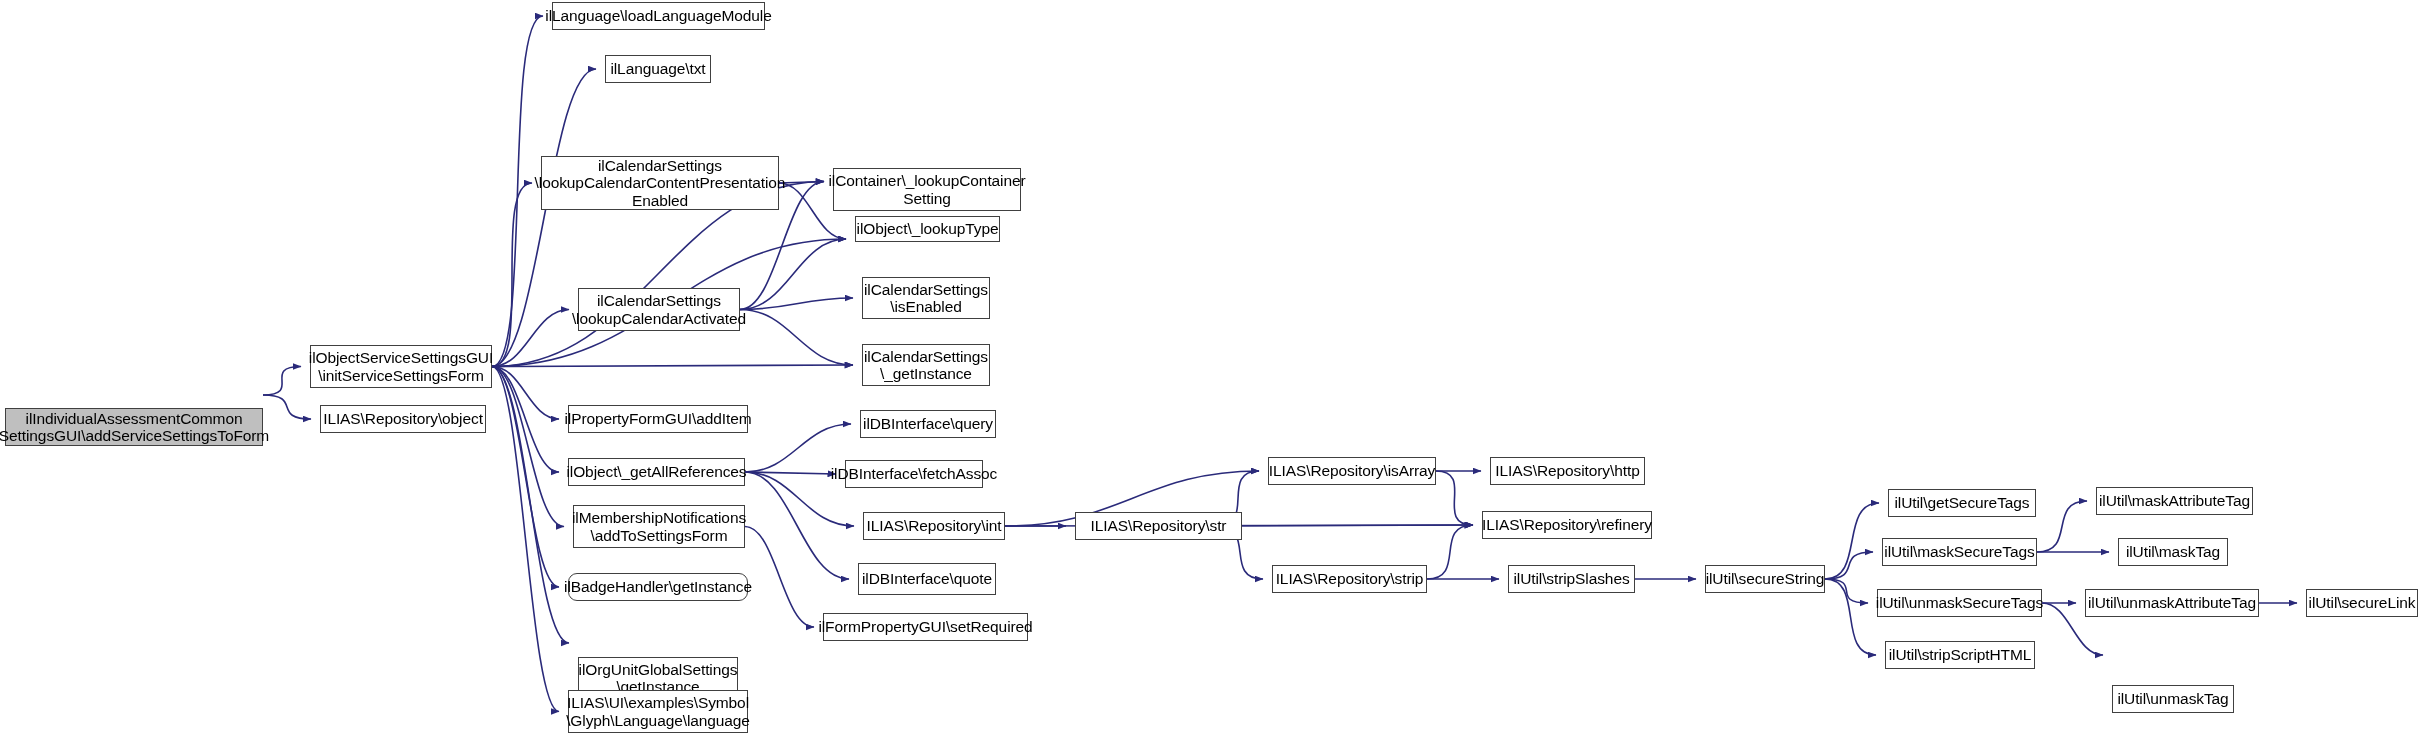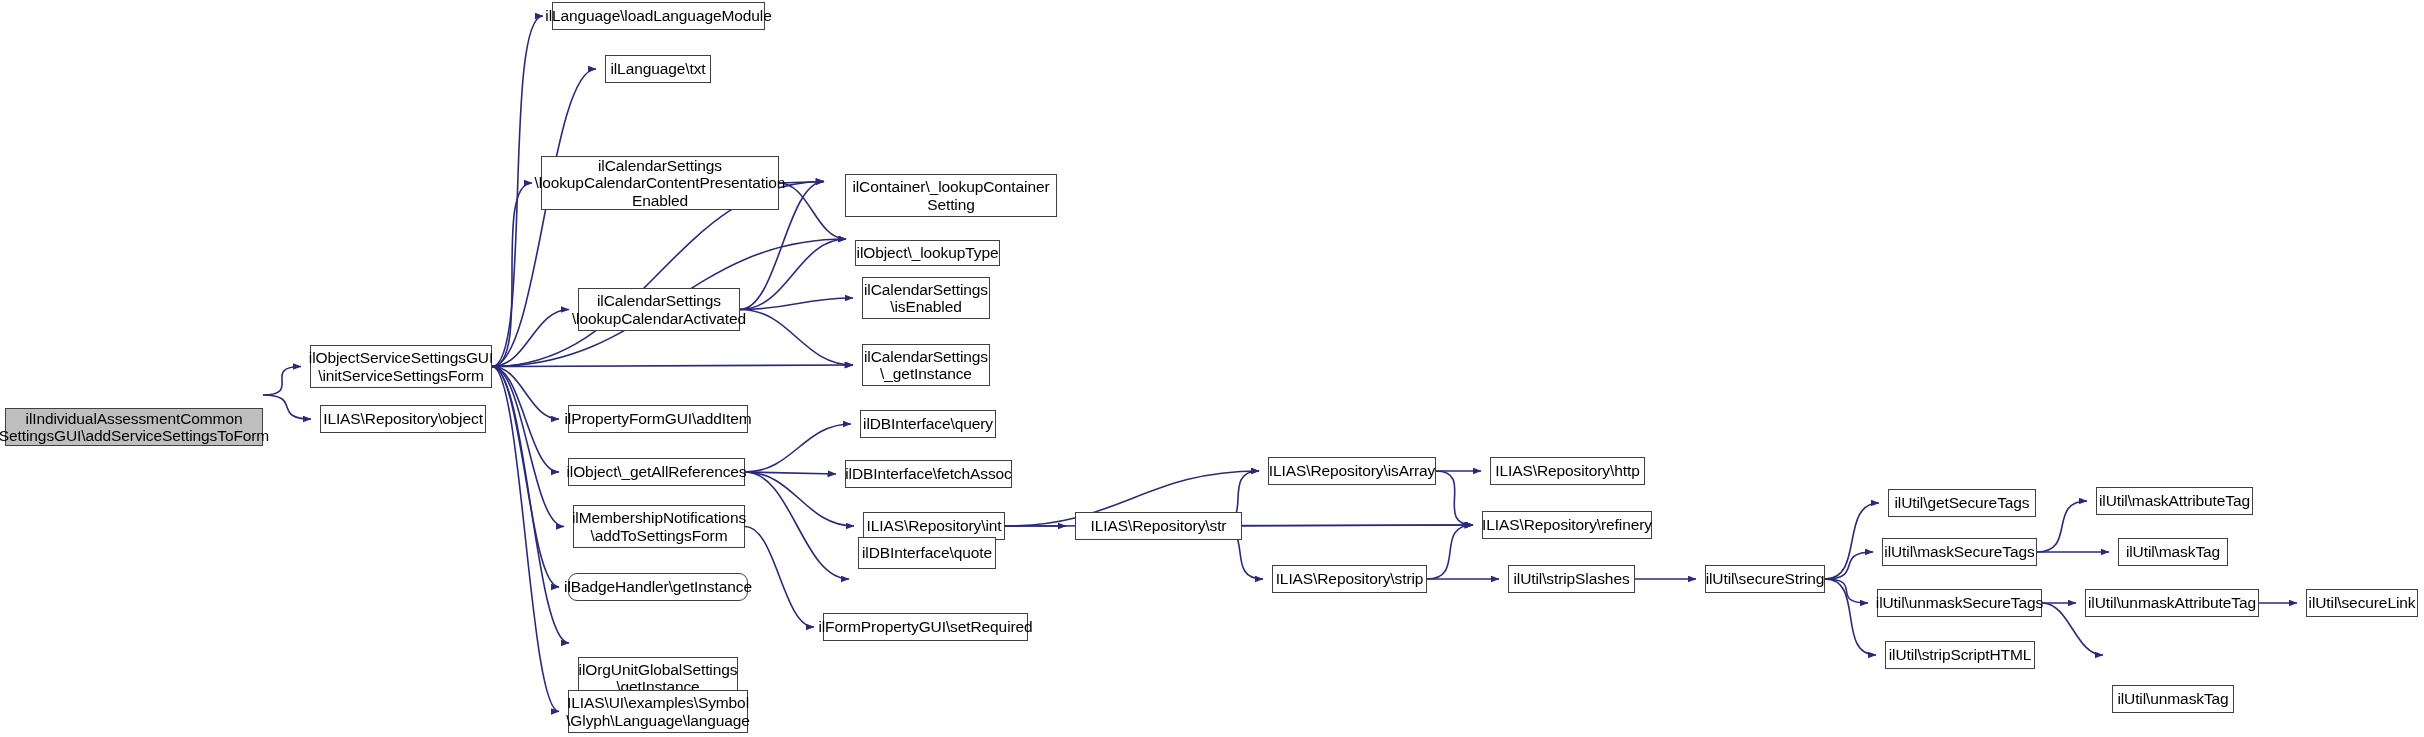--- a/index.html
+++ b/index.html
@@ -99,40 +99,40 @@
       <div class="node" style="left: 310px; top: 345px; width: 182px; height: 43px;">ilObjectServiceSettingsGUI
 \initServiceSettingsForm</div>
       <div class="node" style="left: 320px; top: 405px; width: 166px; height: 28px;">ILIAS\Repository\object</div>
       <div class="node" style="left: 552px; top: 2px; width: 213px; height: 28px;">ilLanguage\loadLanguageModule</div>
       <div class="node" style="left: 605px; top: 55px; width: 106px; height: 28px;">ilLanguage\txt</div>
       <div class="node" style="left: 541px; top: 156px; width: 238px; height: 54px;">ilCalendarSettings
 \lookupCalendarContentPresentation
 Enabled</div>
       <div class="node" style="left: 578px; top: 288px; width: 162px; height: 43px;">ilCalendarSettings
 \lookupCalendarActivated</div>
-      <div class="node" style="left: 833px; top: 174px; width: 212px; height: 43px; margin-left: 12px;">ilContainer\_lookupContainer
+      <div class="node" style="left: 833px; top: 168px; width: 188px; height: 43px;">ilContainer\_lookupContainer
 Setting</div>
-      <div class="node" style="left: 855px; top: 240px; width: 145px; height: 20px;">ilObject\_lookupType</div>
+      <div class="node" style="left: 855px; top: 216px; width: 145px; height: 20px;">ilObject\_lookupType</div>
       <div class="node" style="left: 862px; top: 277px; width: 128px; height: 42px;">ilCalendarSettings
 \isEnabled</div>
       <div class="node" style="left: 862px; top: 344px; width: 128px; height: 42px;">ilCalendarSettings
 \_getInstance</div>
       <div class="node" style="left: 568px; top: 405px; width: 180px; height: 28px;">ilPropertyFormGUI\addItem</div>
       <div class="node" style="left: 568px; top: 458px; width: 177px; height: 28px;">ilObject\_getAllReferences</div>
       <div class="node" style="left: 573px; top: 505px; width: 172px; height: 43px;">ilMembershipNotifications
 \addToSettingsForm</div>
       <div class="node" style="left: 568px; top: 573px; width: 180px; height: 28px; border-radius: 9px;">ilBadgeHandler\getInstance</div>
       <div class="node" style="left: 578px; top: 622px; width: 160px; height: 42px; margin-top: 35px;">ilOrgUnitGlobalSettings
 \getInstance</div>
       <div class="node" style="left: 568px; top: 690px; width: 180px; height: 43px;">ILIAS\UI\examples\Symbol
 \Glyph\Language\language</div>
       <div class="node" style="left: 860px; top: 410px; width: 136px; height: 28px;">ilDBInterface\query</div>
-      <div class="node" style="left: 845px; top: 460px; width: 167px; height: 28px;">ilDBInterface\fetchAssoc</div>
+      <div class="node" style="left: 845px; top: 460px; width: 138px; height: 28px;">ilDBInterface\fetchAssoc</div>
       <div class="node" style="left: 863px; top: 512px; width: 142px; height: 28px;">ILIAS\Repository\int</div>
-      <div class="node" style="left: 858px; top: 537px; width: 138px; height: 32px;">ilDBInterface\quote</div>
+      <div class="node" style="left: 858px; top: 563px; width: 138px; height: 32px;">ilDBInterface\quote</div>
       <div class="node" style="left: 823px; top: 613px; width: 205px; height: 28px;">ilFormPropertyGUI\setRequired</div>
       <div class="node" style="left: 1075px; top: 512px; width: 167px; height: 28px;">ILIAS\Repository\str</div>
       <div class="node" style="left: 1268px; top: 457px; width: 168px; height: 28px;">ILIAS\Repository\isArray</div>
       <div class="node" style="left: 1490px; top: 457px; width: 155px; height: 28px;">ILIAS\Repository\http</div>
       <div class="node" style="left: 1482px; top: 511px; width: 170px; height: 28px;">ILIAS\Repository\refinery</div>
       <div class="node" style="left: 1272px; top: 565px; width: 155px; height: 28px;">ILIAS\Repository\strip</div>
       <div class="node" style="left: 1508px; top: 565px; width: 127px; height: 28px;">ilUtil\stripSlashes</div>
       <div class="node" style="left: 1705px; top: 565px; width: 120px; height: 28px;">ilUtil\secureString</div>
       <div class="node" style="left: 1888px; top: 489px; width: 148px; height: 28px;">ilUtil\getSecureTags</div>
       <div class="node" style="left: 1882px; top: 538px; width: 155px; height: 28px;">ilUtil\maskSecureTags</div>

